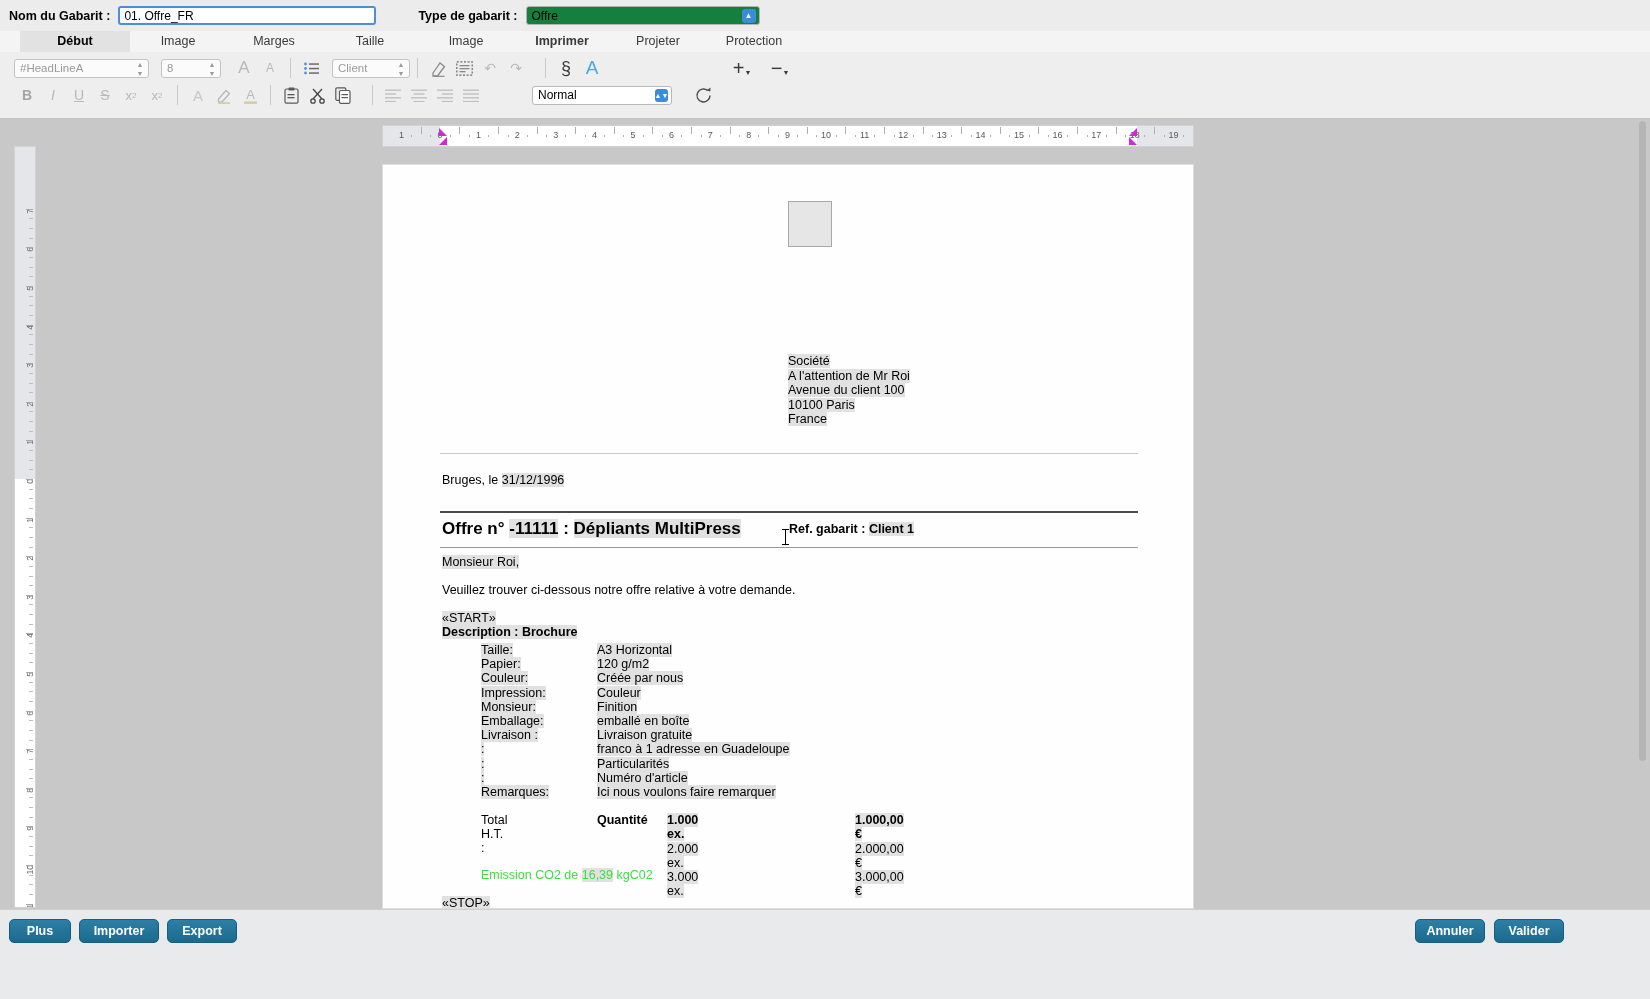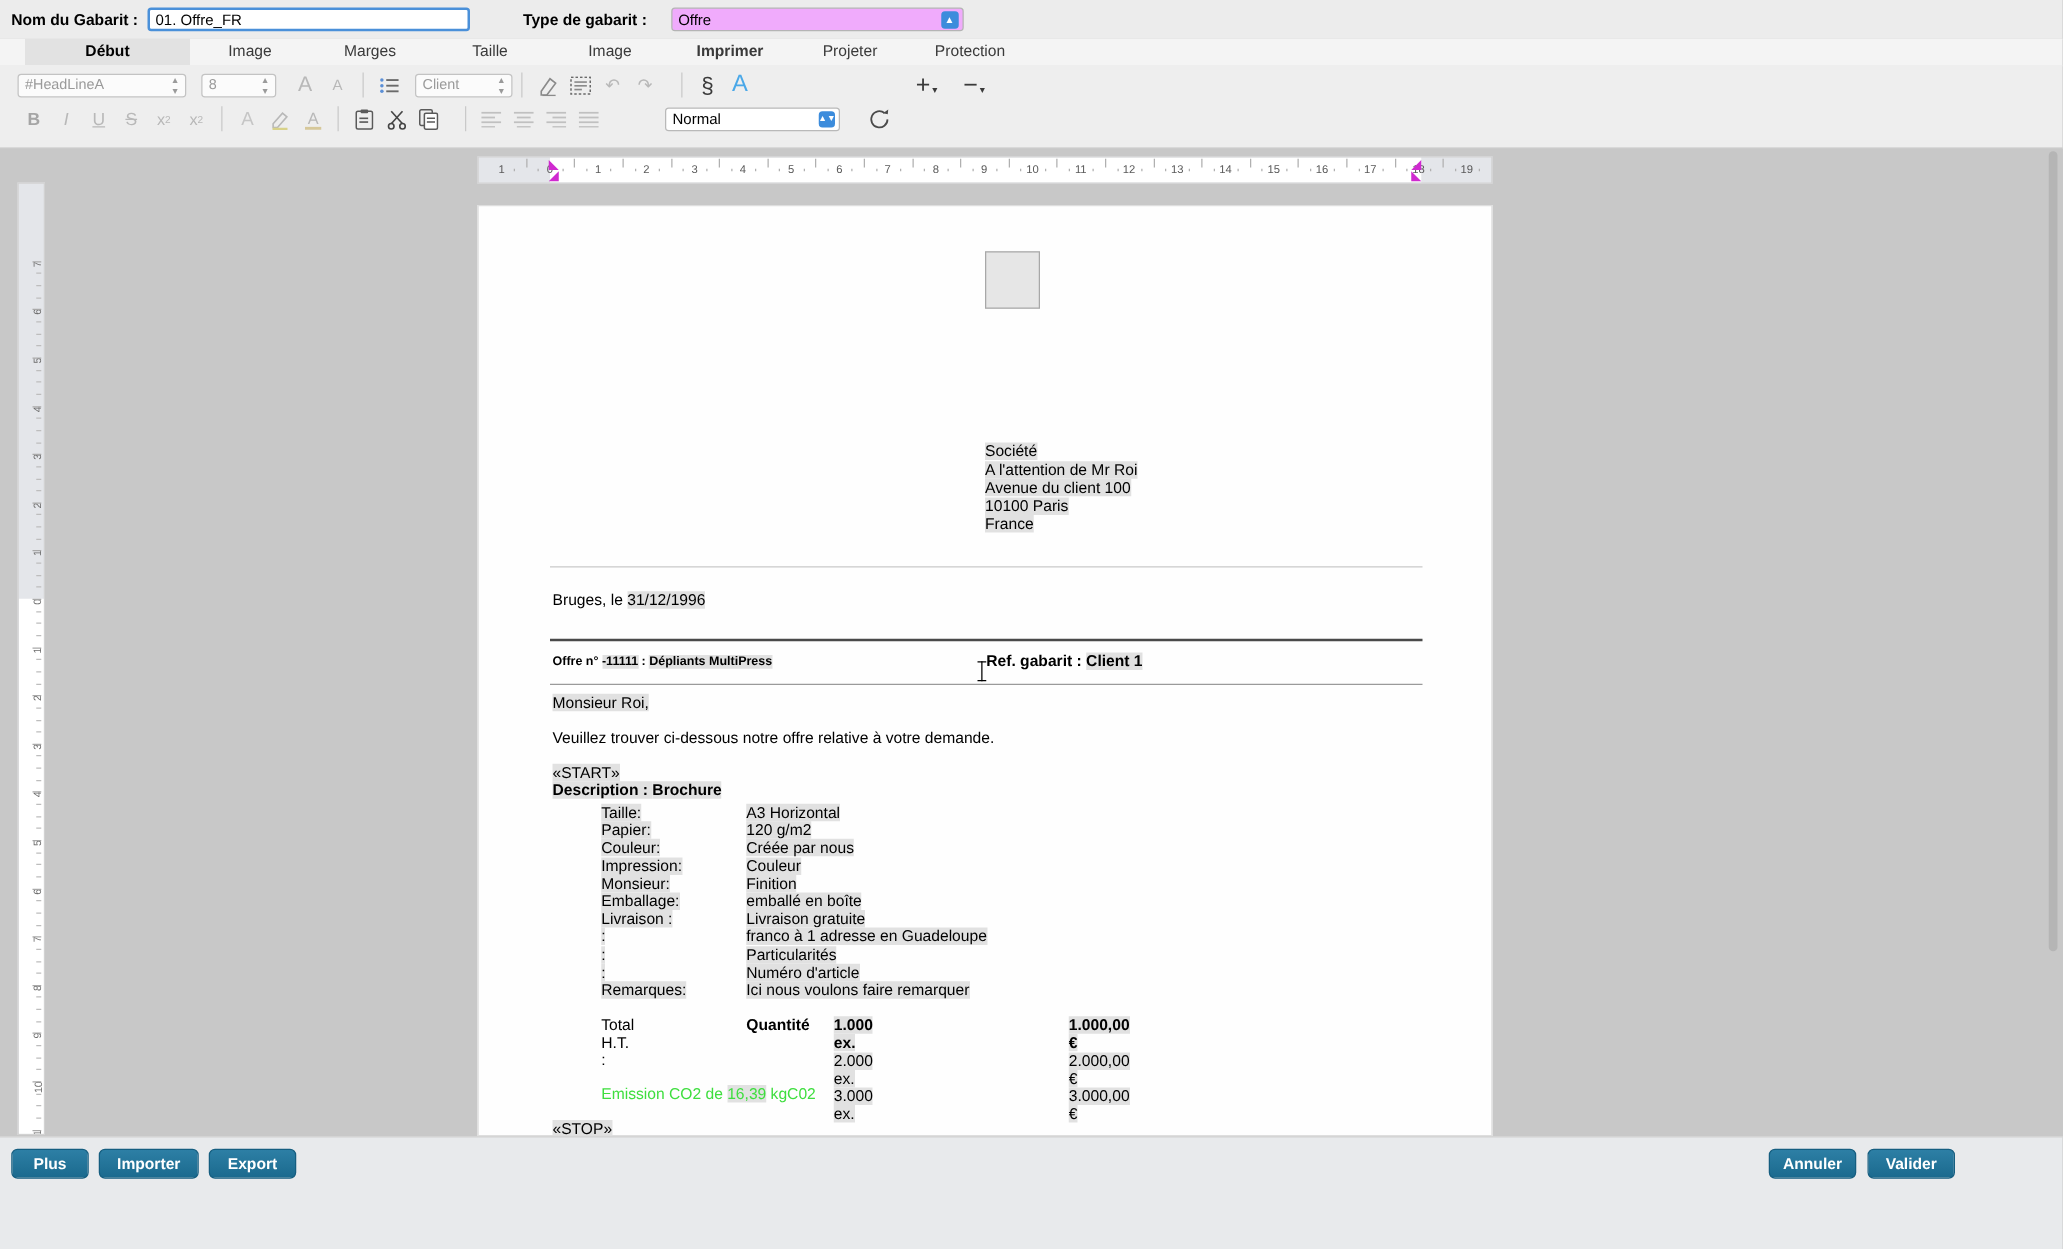--- a/index.html
+++ b/index.html
@@ -49,24 +49,24 @@
   }
   .lbl-type {
     font-size: 12.5px;
     font-weight: bold;
     color: #000;
     margin-left: 42px;
     white-space: nowrap;
   }
   .type-select {
     position: relative;
-    margin-left: 19px;
+    margin-left: 8px;
     width: 234px;
     height: 19px;
-    background: #f0abfc;
+    background: #15803d;
     border: 1px solid #b4b4b4;
     border-radius: 3px;
     box-sizing: border-box;
     display: flex;
     align-items: center;
   }
   .type-select .val {
     font-size: 12px;
     color: #000;
     margin-left: 5px;
@@ -302,21 +302,21 @@
     width: 698px; height: 1px;
     background: #9a9a9a;
   }
   .offre-row {
     position: absolute;
     left: 2px; top: 310px;
     width: 696px; height: 36px;
     display: flex; align-items: center;
   }
   .offre-title {
-    font-size: 10px; font-weight: bold; color: #000;
+    font-size: 17px; font-weight: bold; color: #000;
   }
   .offre-ref {
     position: absolute; left: 347px;
     font-size: 12.5px; font-weight: bold; color: #000;
   }
   .body-text {
     position: absolute; left: 2px;
     font-size: 12.5px; color: #000;
   }
   .table-det {
@@ -401,21 +401,21 @@
   <span class="lbl-gabarit">Nom du Gabarit :</span>
   <input class="name-input" value="01. Offre_FR" style="">
   <span class="lbl-type">Type de gabarit :</span>
   <div class="type-select">
     <span class="val">Offre</span>
     <span class="chev">▲<br></span>
   </div>
 </div>
 
 <div class="tabbar" id="tabbar">
-    <div class="tab active" style="width: 132px; margin-left: 20px;">Début</div>
+    <div class="tab active" style="width: 110px; margin-left: 20px;">Début</div>
     <div class="tab" style="width: 96px; margin-left: 0px;">Image</div>
     <div class="tab" style="width: 96px; margin-left: 0px;">Marges</div>
     <div class="tab" style="width: 96px; margin-left: 0px;">Taille</div>
     <div class="tab" style="width: 96px; margin-left: 0px;">Image</div>
     <div class="tab" style="width: 96px; margin-left: 0px; font-weight: bold;">Imprimer</div>
     <div class="tab" style="width: 96px; margin-left: 0px;">Projeter</div>
     <div class="tab" style="width: 96px; margin-left: 0px;">Protection</div>
   </div>
 
 <div class="toolbar">

